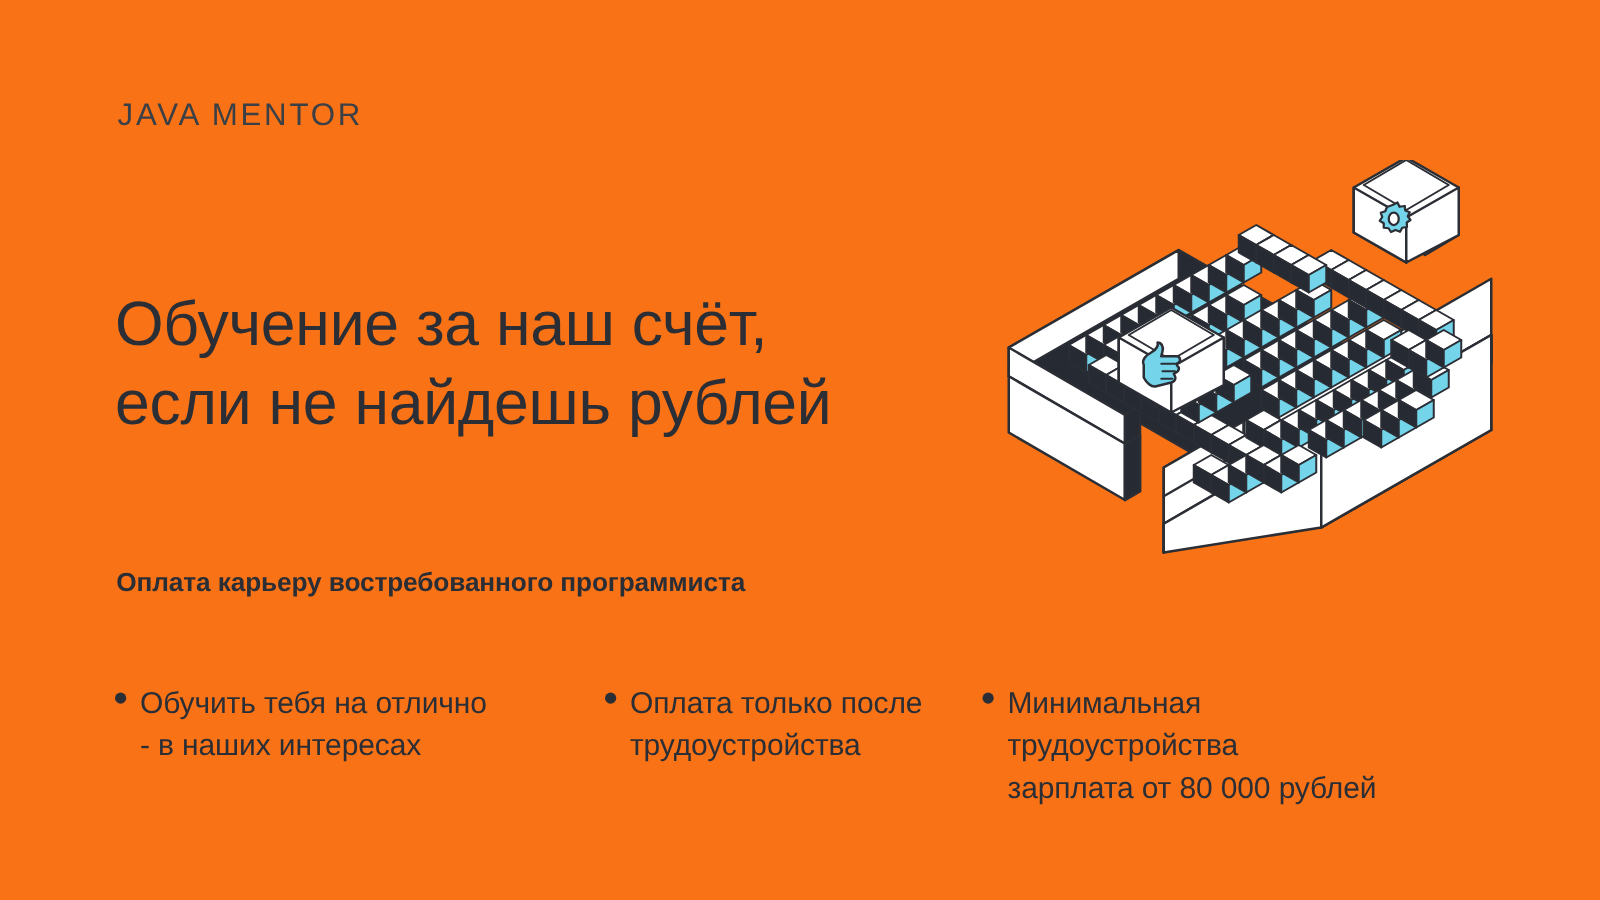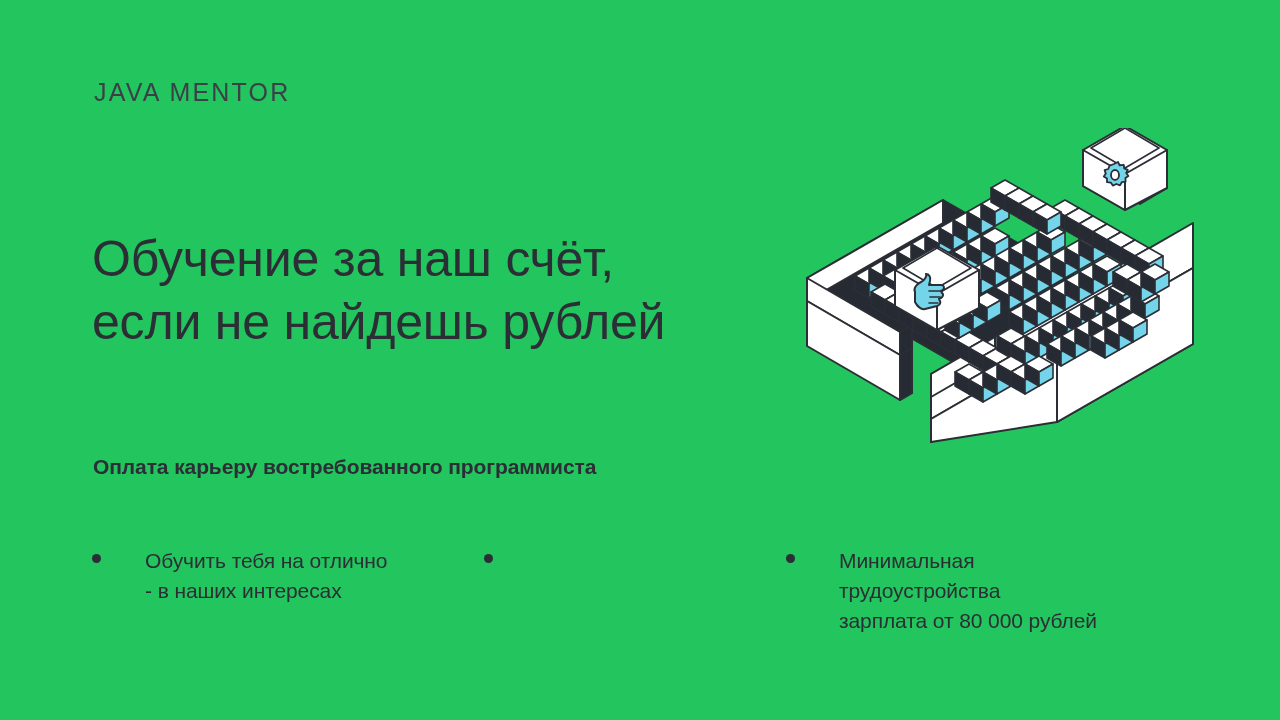--- a/index.html
+++ b/index.html
@@ -10,21 +10,21 @@
     width: 1280px;
     height: 720px;
     background: #f1f2f2;
     font-family: "Liberation Sans", sans-serif;
     overflow: hidden;
   }
   .slide {
     position: relative;
     width: 1280px;
     height: 720px;
-    background: #22c55e;
+    background: #f97316;
   }
 
   
   .brand {
     position: absolute;
     left: 94px;
     top: 78px;
     font-size: 25px;
     font-weight: 300;
     letter-spacing: 2.2px;
@@ -78,25 +78,24 @@
   .dot {
     flex: 0 0 auto;
     width: 9px;
     height: 9px;
     border-radius: 50%;
     background: #2b2e35;
     margin-top: 8px;
     margin-right: 11px;
   }
   .bullet-text {
-    font-size: 21px;
+    font-size: 24px;
     line-height: 1.42;
     color: #2b2e35;
     letter-spacing: -0.1px;
-    margin-left: 33px;
   }
   .bullet-text .ln { display: block; white-space: nowrap; }
 
   
   .illustration {
     position: absolute;
     left: 795px;
     top: 128px;
     width: 410px;
     height: 330px;
@@ -122,20 +121,24 @@
     <div class="bullet-col c0">
       <span class="dot"></span>
       <span class="bullet-text">
         <span class="ln">Обучить тебя на отлично</span>
         <span class="ln">- в наших интересах</span>
       </span>
     </div>
 
     <div class="bullet-col c1">
       <span class="dot"></span>
+      <span class="bullet-text">
+        <span class="ln">Оплата только после</span>
+        <span class="ln">трудоустройства</span>
+      </span>
     </div>
 
     <div class="bullet-col c2">
       <span class="dot"></span>
       <span class="bullet-text">
         <span class="ln">Минимальная</span>
         <span class="ln">трудоустройства</span>
         <span class="ln">зарплата от 80 000 рублей</span>
       </span>
     </div>

